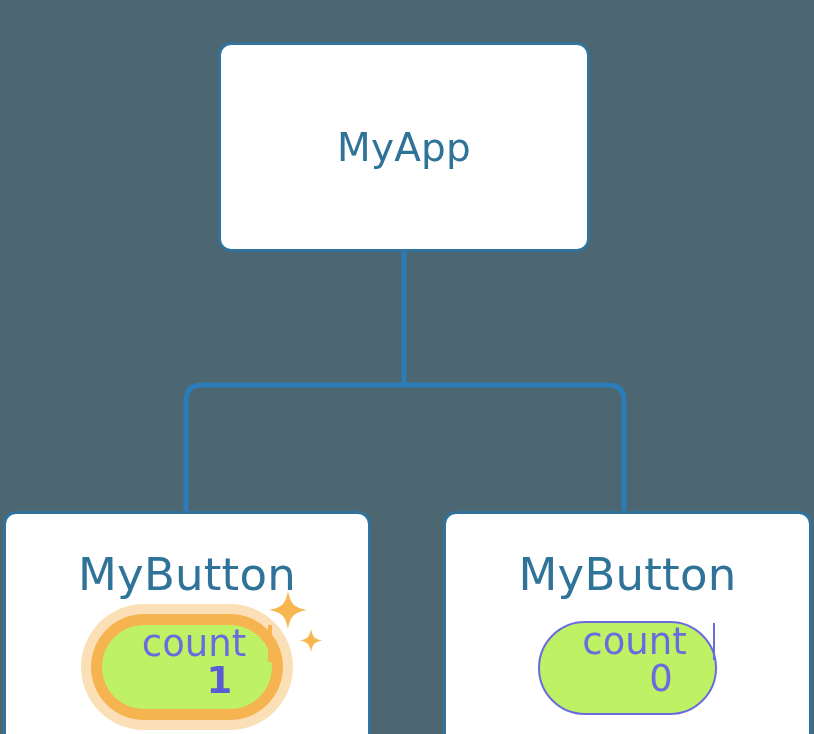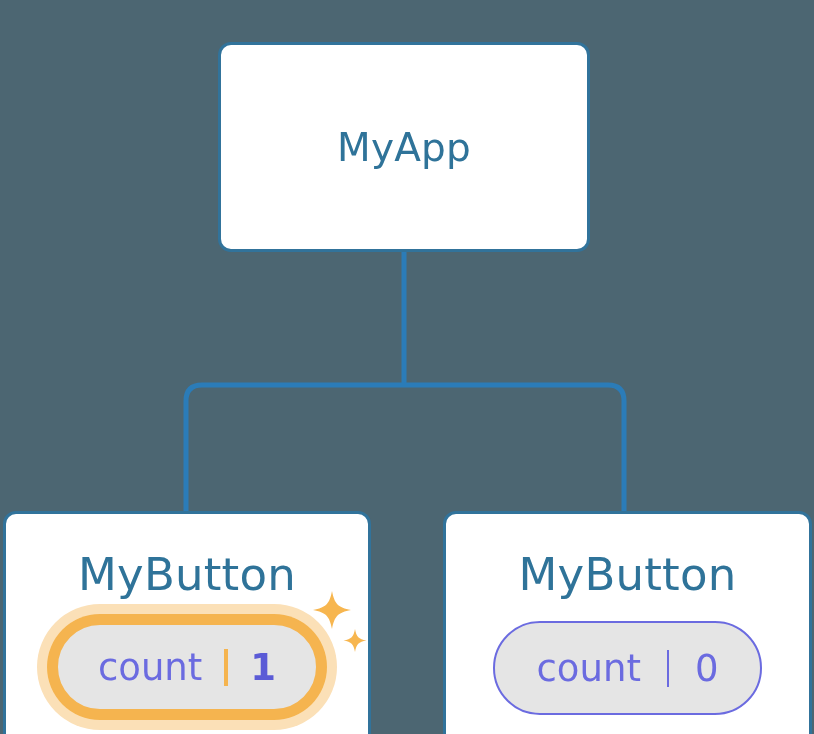--- a/index.html
+++ b/index.html
@@ -77,24 +77,25 @@
   
   .pill-wrap {
     position: relative;
     margin-top: 24px;
     display: inline-flex;
   }
 
   .pill {
     position: relative;
     display: flex;
-    align-items: center;
-    background: #e5e5e5;
+    align-items: flex-end;
+    background: #bef264;
     box-sizing: border-box;
     z-index: 2;
+    flex-direction: column;
   }
 
   .pill-plain {
     border: 2px solid #6b6be0;
     border-radius: 999px;
     height: 94px;
   }
   .pill-plain .pill-key {
     padding: 0 26px 0 42px;
     border-right: 2px solid #6b6be0;

